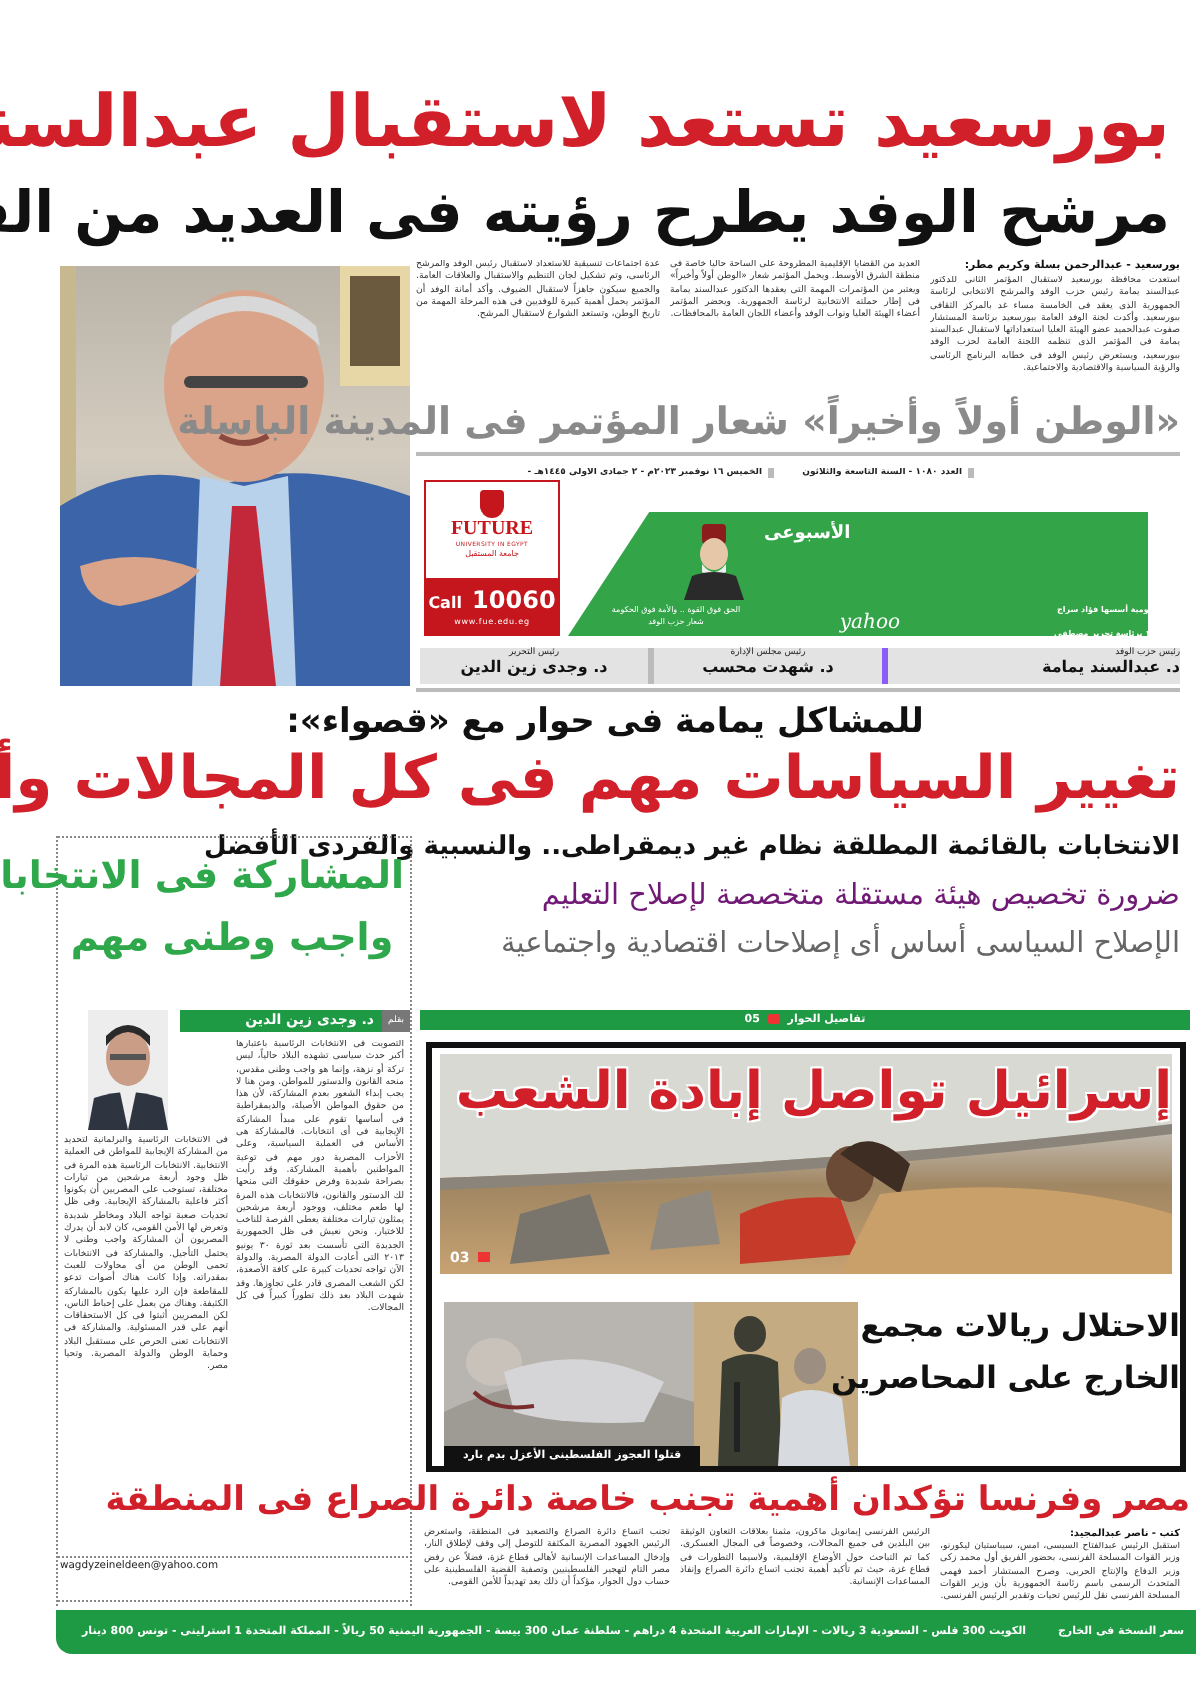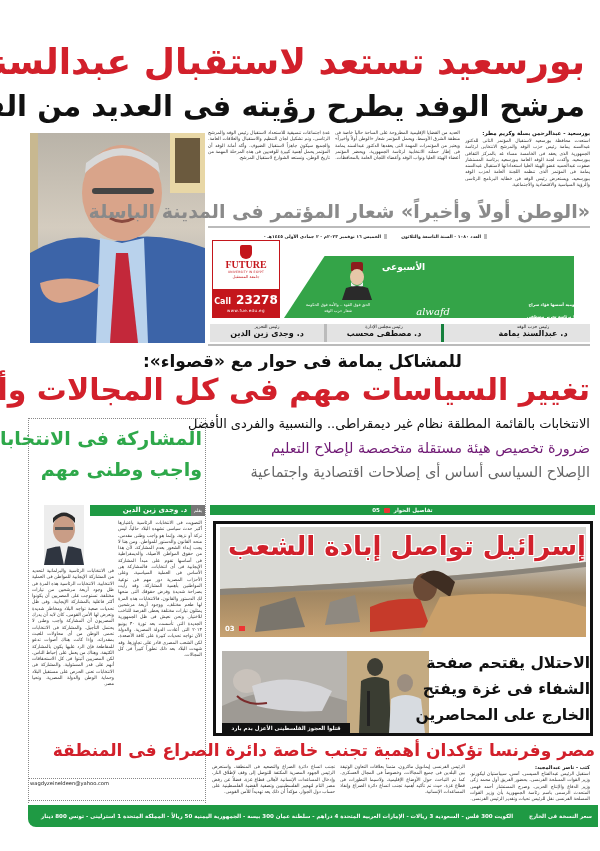--- a/index.html
+++ b/index.html
@@ -42,21 +42,21 @@
 <div class="abs" style="top:198px; left:210px; width:380px; font-size:19px; line-height:26px; font-weight:bold; color:#8a8a8a; text-align:center; white-space:nowrap; letter-spacing:-0.5px;">«الوطن أولاً وأخيراً» شعار المؤتمر فى المدينة الباسلة</div>
 <div class="abs gray-line" style="top:226px; left:208px; width:382px;"></div>
 
 <div class="abs" style="top:230px; left:210px; width:385px; height:100px;">
 
   <div class="abs" style="top:4px; right:108px; width:95px; font-size:4.5px; color:#222; font-weight:bold; border-right:3px solid #bbb; padding-right:3px; white-space:nowrap; overflow:hidden;">العدد ١٠٨٠ - السنة التاسعة والثلاثون</div>
   <div class="abs" style="top:4px; right:208px; width:125px; font-size:4.5px; color:#222; font-weight:bold; border-right:3px solid #bbb; padding-right:3px; white-space:nowrap; overflow:hidden;">الخميس ١٦ نوفمبر ٢٠٢٣م - ٢ جمادى الأولى ١٤٤٥هـ - ٦ هاتور ١٧٤٠ق</div>
 
   <div class="abs" style="top:26px; left:74px; width:290px; height:62px; background:#34a448; clip-path:polygon(14% 0,100% 0,100% 100%,0 100%);"></div>
 
-  <div class="abs" style="top:76px; right:145px; font-size:10px; font-style:italic; color:#fff; font-family:'DejaVu Serif',serif; direction:ltr;">alwafd</div>
+  <div class="abs" style="top:76px; right:145px; font-size:10px; font-style:italic; color:#fff; font-family:'DejaVu Serif',serif; direction:ltr;">yahoo</div>
   <div class="abs" style="top:32px; left:172px; font-size:9px; font-weight:bold; color:#fff;">الأسبوعى</div>
 
   <div class="abs" style="top:30px; left:132px; width:30px; height:40px;">
     <svg width="30" height="40" viewBox="0 0 30 40">
       <rect x="9" y="2" width="12" height="10" rx="2" fill="#8b1d1d"></rect>
       <ellipse cx="15" cy="17" rx="7" ry="8" fill="#e6c7a8"></ellipse>
       <path d="M9 22 Q15 30 21 22 L21 26 Q15 30 9 26 Z" fill="#eee"></path>
       <path d="M0 40 L4 28 Q15 24 26 28 L30 40 Z" fill="#2a2a2a"></path>
     </svg>
   </div>
@@ -75,61 +75,61 @@
     <div style="font-size:5px; font-weight:bold; color:#222;">صفحة</div>
   </div>
 
   <div class="abs" style="top:10px; left:2px; width:68px; height:78px; border:1px solid #c4161c; background:#fff; direction:ltr;">
     <div style="margin:4px auto 0; width:12px; height:14px; background:#c4161c; border-radius:2px 2px 6px 6px;"></div>
     <div style="text-align:center; font-family:'Liberation Serif',serif; font-size:10px; color:#c4161c; font-weight:bold; line-height:11px;">FUTURE</div>
     <div style="text-align:center; font-size:3px; color:#c4161c; letter-spacing:0.2px;">UNIVERSITY IN EGYPT</div>
     <div style="text-align:center; font-size:4px; color:#c4161c; direction:rtl;">جامعة المستقبل</div>
     <div style="position:absolute; bottom:0; left:0; width:66px; height:28px; background:#c4161c; text-align:center; color:#fff;">
       <span style="font-size:8px; font-weight:bold;">Call</span>
-      <span style="font-size:12px; font-weight:bold;">23278</span>
+      <span style="font-size:12px; font-weight:bold;">10060</span>
       <div style="font-size:4px; letter-spacing:0.4px;">www.fue.edu.eg</div>
     </div>
   </div>
 </div>
 
 <div class="abs" style="top:324px; left:210px; width:380px; height:18px; background:#e3e3e3; display:flex; flex-direction:row;">
-  <div style="flex:1; text-align:center; border-left:3px solid #15803d;padding-left:32px;">
+  <div style="flex:1; text-align:right; border-left:3px solid #8b5cf6;padding-left:32px;">
     <div style="font-size:4.5px; color:#222;">رئيس حزب الوفد</div>
     <div style="font-size:8px; font-weight:bold; color:#111; line-height:10px;">د. عبدالسند يمامة</div>
   </div>
   <div style="flex:1; text-align:center; border-left:3px solid #bbb;">
     <div style="font-size:4.5px; color:#222;">رئيس مجلس الإدارة</div>
-    <div style="font-size:8px; font-weight:bold; color:#111; line-height:10px;">د. مصطفى محسب</div>
+    <div style="font-size:8px; font-weight:bold; color:#111; line-height:10px;">د. شهدت محسب</div>
   </div>
   <div style="flex:1; text-align:center;">
     <div style="font-size:4.5px; color:#222;">رئيس التحرير</div>
     <div style="font-size:8px; font-weight:bold; color:#111; line-height:10px;">د. وجدى زين الدين</div>
   </div>
 </div>
 <div class="abs gray-line" style="top:344px; left:208px; width:382px;"></div>
 
 <div class="abs hl-black" style="top:350px; left:20px; width:565px; font-size:17px; line-height:22px;">للمشاكل يمامة فى حوار مع «قصواء»:</div>
 <div class="abs hl-red" style="top:370px; left:20px; width:570px; font-size:30px; line-height:40px; letter-spacing:-1px;">تغيير السياسات مهم فى كل المجالات وأمتلك حلولاً للمشاكل</div>
 
-<div class="abs" style="top:416px; left:210px; width:380px; font-size:13px; font-weight:normal; color:#111; text-align:right; white-space:nowrap; letter-spacing:-0.5px;">الانتخابات بالقائمة المطلقة نظام غير ديمقراطى.. والنسبية والفردى الأفضل</div>
+<div class="abs" style="top:416px; left:210px; width:380px; font-size:13px; font-weight:bold; color:#111; text-align:right; white-space:nowrap; letter-spacing:-0.5px;">الانتخابات بالقائمة المطلقة نظام غير ديمقراطى.. والنسبية والفردى الأفضل</div>
 <div class="abs" style="top:440px; left:210px; width:380px; font-size:14.5px; color:#701a75; text-align:right; white-space:nowrap; letter-spacing:-0.3px;">ضرورة تخصيص هيئة مستقلة متخصصة لإصلاح التعليم</div>
 <div class="abs" style="top:464px; left:210px; width:380px; font-size:14.5px; color:#666; text-align:right; white-space:nowrap; letter-spacing:-0.5px;">الإصلاح السياسى أساس أى إصلاحات اقتصادية واجتماعية</div>
 
 <div class="abs" style="top:505px; left:210px; width:385px; height:10px; background:#1f9a44; color:#fff; font-size:5.5px; font-weight:bold; text-align:center; line-height:10px;">
   <span>تفاصيل الحوار</span>
   <span style="display:inline-block; width:6px; height:5px; background:#e33; border-radius:1px; vertical-align:middle; margin:0 2px;"></span>
   <span>05</span>
 </div>
 
 <div class="abs dots-v" style="top:418px; left:28px; width:1px; height:385px;"></div>
 <div class="abs dots-v" style="top:418px; left:205px; width:1px; height:385px;"></div>
 <div class="abs dots-h" style="top:418px; left:28px; width:178px;"></div>
 
 <div class="abs" style="top:425px; left:30px; width:172px; font-size:19px; line-height:26px; color:#2ea84a; font-weight:bold; text-align:center; white-space:nowrap; letter-spacing:-0.5px;">المشاركة فى الانتخابات</div>
-<div class="abs" style="top:456px; left:30px; width:172px; font-size:19px; line-height:26px; color:#2ea84a; font-weight:bold; text-align:right; white-space:nowrap;">واجب وطنى مهم</div>
+<div class="abs" style="top:456px; left:30px; width:172px; font-size:19px; line-height:26px; color:#2ea84a; font-weight:bold; text-align:center; white-space:nowrap;">واجب وطنى مهم</div>
 
 <div class="abs" style="top:505px; left:90px; width:115px; height:11px; background:#1f9a44;">
   <span style="position:absolute; right:0; top:0; width:14px; height:11px; background:#777; color:#fff; font-size:4.5px; text-align:center; line-height:11px;">بقلم</span>
   <span style="position:absolute; right:18px; top:0; color:#fff; font-size:7px; font-weight:bold; line-height:11px; white-space:nowrap;">د. وجدى زين الدين</span>
 </div>
 
 <div class="abs photo" style="top:505px; left:44px; width:40px; height:60px; background:#e8e8e8;">
   <svg width="40" height="60" viewBox="0 0 40 60">
     <rect width="40" height="60" fill="#ededed"></rect>
     <ellipse cx="20" cy="24" rx="11" ry="14" fill="#c99d86"></ellipse>
@@ -182,22 +182,21 @@
     <ellipse cx="28" cy="16" rx="8" ry="9" fill="#3d3d34"></ellipse>
     <path d="M14 30 Q28 22 42 30 L44 82 L12 82 Z" fill="#3a3d32"></path>
     <rect x="20" y="40" width="3" height="35" fill="#222"></rect>
     <ellipse cx="58" cy="32" rx="8" ry="9" fill="#9c8e80"></ellipse>
     <path d="M44 48 Q58 40 74 48 L78 82 L42 82 Z" fill="#d7dbe0"></path>
   </svg>
 </div>
 <div class="abs" style="top:723px; left:222px; width:128px; height:10px; background:#111; color:#fff; font-size:5.5px; font-weight:bold; text-align:center; line-height:10px; white-space:nowrap; overflow:hidden;">قتلوا العجوز الفلسطينى الأعزل بدم بارد</div>
 
 <div class="abs" style="top:650px; left:432px; width:158px; font-size:15.5px; line-height:26px; font-weight:bold; color:#111; text-align:right; white-space:nowrap;">
-  <div>الاحتلال يقتحم صفحة</div>
-  <div>الشفاء فى غزة ويفتح</div>
+  <div>الاحتلال ريالات مجمع</div>
   <div>الخارج على المحاصرين</div>
 </div>
 
 <div class="abs hl-red" style="top:737px; left:210px; width:385px; font-size:17px; line-height:26px; letter-spacing:-0.5px;">مصر وفرنسا تؤكدان أهمية تجنب خاصة دائرة الصراع فى المنطقة</div>
 <div class="abs" style="top:764px; left:470px; width:120px; font-size:5px; font-weight:bold; color:#111;">كتب - ناصر عبدالمجيد:</div>
 <div class="abs txt-col" style="top:771px; left:470px; width:120px; height:34px;">استقبل الرئيس عبدالفتاح السيسى، أمس، سيباستيان ليكورنو، وزير القوات المسلحة الفرنسى، بحضور الفريق أول محمد زكى وزير الدفاع والإنتاج الحربى. وصرح المستشار أحمد فهمى المتحدث الرسمى باسم رئاسة الجمهورية بأن وزير القوات المسلحة الفرنسى نقل للرئيس تحيات وتقدير الرئيس الفرنسى.</div>
 <div class="abs txt-col" style="top:764px; left:340px; width:125px; height:41px;">الرئيس الفرنسى إيمانويل ماكرون، مثمناً بعلاقات التعاون الوثيقة بين البلدين فى جميع المجالات، وخصوصاً فى المجال العسكرى. كما تم التباحث حول الأوضاع الإقليمية، ولاسيما التطورات فى قطاع غزة، حيث تم تأكيد أهمية تجنب اتساع دائرة الصراع وإنفاذ المساعدات الإنسانية.</div>
 <div class="abs txt-col" style="top:764px; left:212px; width:123px; height:41px;">تجنب اتساع دائرة الصراع والتصعيد فى المنطقة، واستعرض الرئيس الجهود المصرية المكثفة للتوصل إلى وقف لإطلاق النار، وإدخال المساعدات الإنسانية لأهالى قطاع غزة، فضلاً عن رفض مصر التام لتهجير الفلسطينيين وتصفية القضية الفلسطينية على حساب دول الجوار، مؤكداً أن ذلك يعد تهديداً للأمن القومى.</div>
 
 <div class="abs" style="top:805px; left:28px; width:570px; height:22px; background:#1f9a44; border-radius:0 0 0 8px; color:#fff; font-weight:bold; font-size:5.5px; line-height:22px; white-space:nowrap; overflow:hidden; padding:0 6px;">

